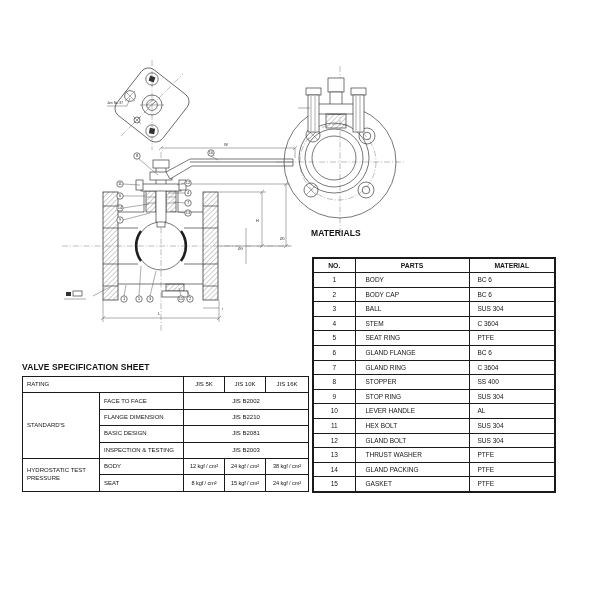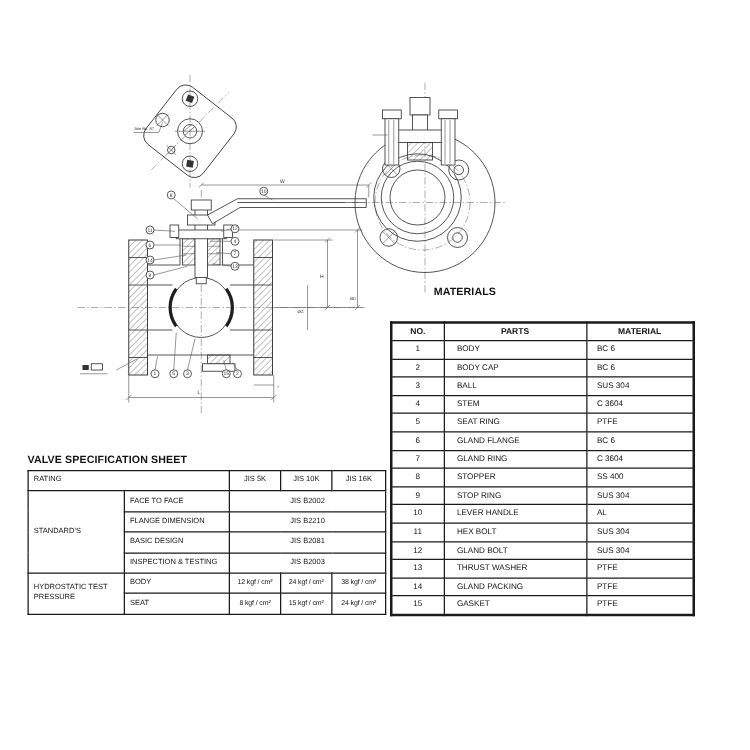--- a/index.html
+++ b/index.html
@@ -1,20 +1,20 @@
 <!DOCTYPE html>
 <html><head>
 <meta charset="utf-8">
 <style>
   html,body{margin:0;padding:0;background:#e8e8e8;}
   .page{position:relative;width:600px;height:600px;background:#ffffff;overflow:hidden;
         font-family:"Liberation Sans", sans-serif;color:#141414;}
   .title{position:absolute;font-weight:bold;font-size:8.5px;letter-spacing:.1px;white-space:nowrap;}
   #spec-title{left:22px;top:362px;}
-  #materials-title{left:311px;top:228px;margin-left:36px;}
+  #materials-title{left:311px;top:228px;}
 
   table{border-collapse:collapse;table-layout:fixed;position:absolute;background:#fff;}
   td,th{overflow:hidden;white-space:nowrap;padding:0;}
 
   
   .materials-table{left:312px;top:257px;width:244px;border:2px solid #1a1a1a;}
   .materials-table th{border:1.5px solid #1a1a1a;font-size:6.8px;height:13px;text-align:center;font-weight:bold;}
   .materials-table td{border:1px solid #1a1a1a;font-size:6.5px;height:13.6px;line-height:13.6px;}
   .materials-table col.c-no{width:42px;}
   .materials-table col.c-part{width:114px;}

